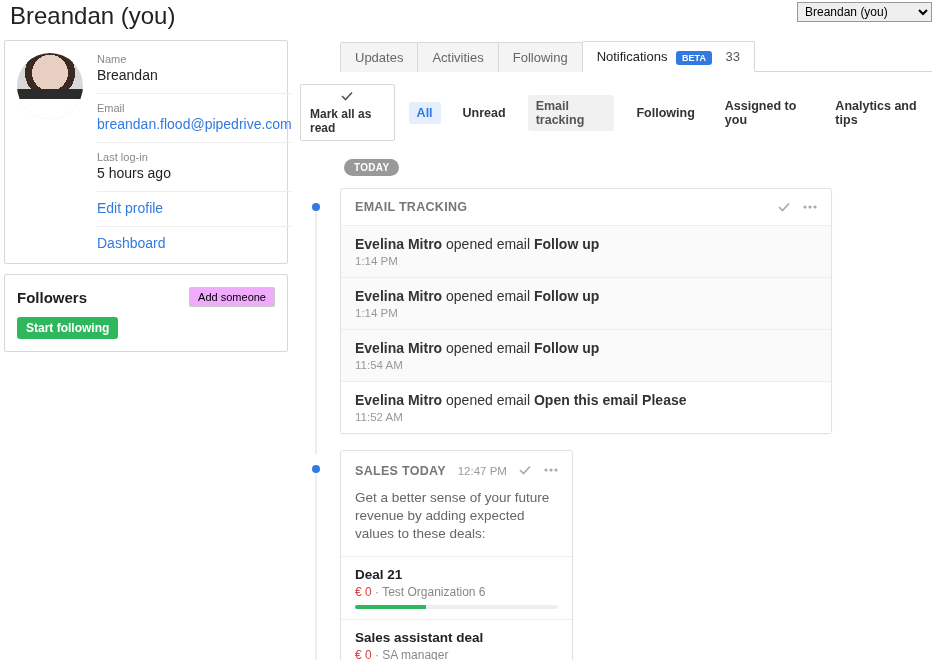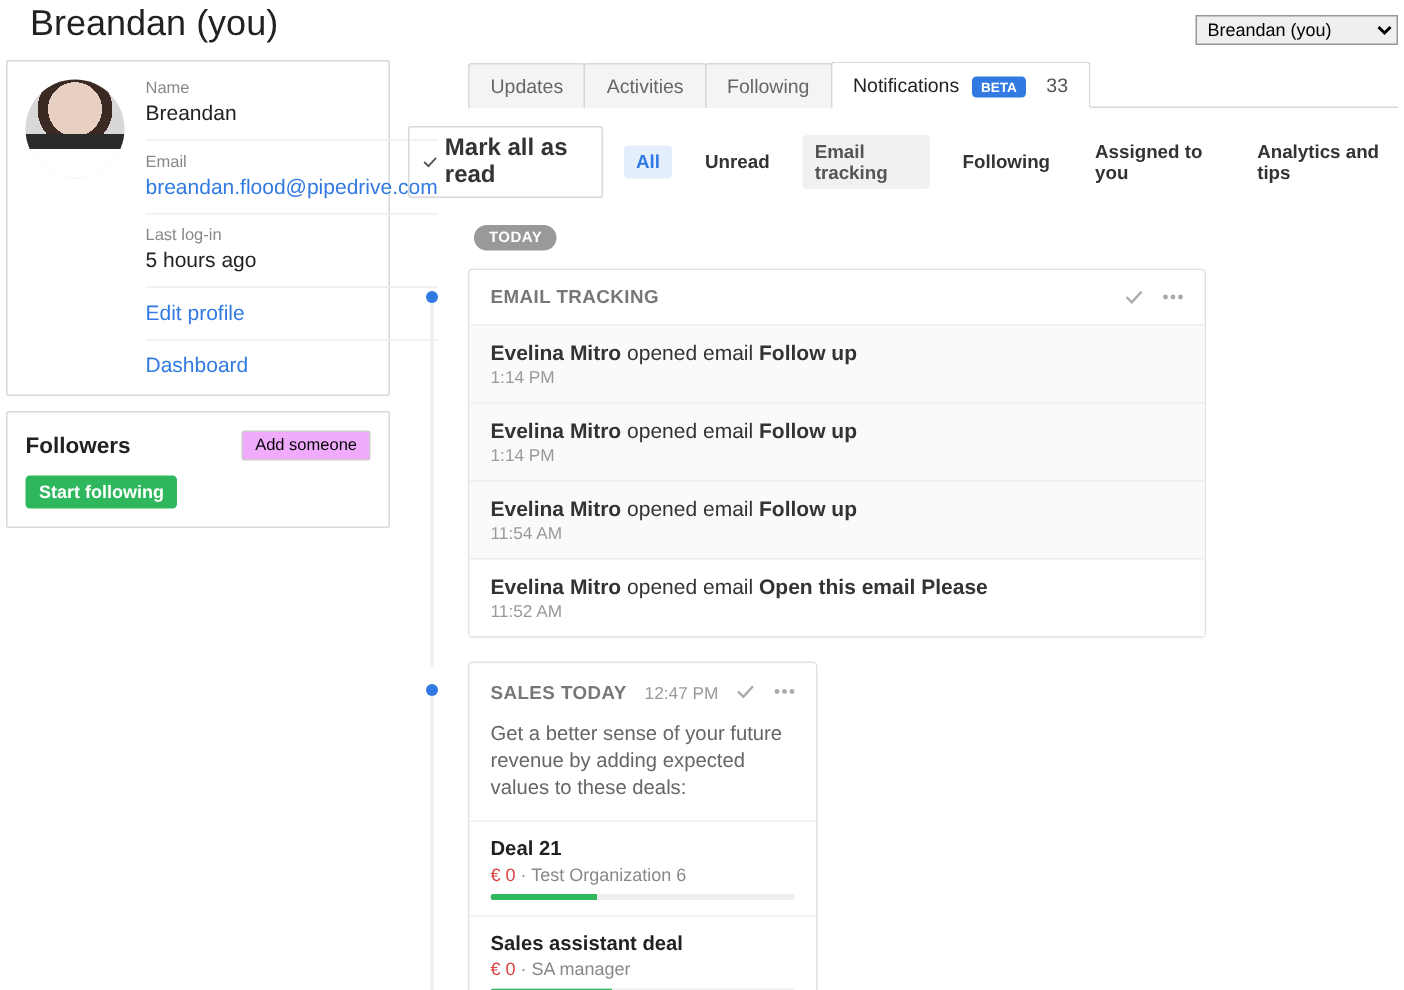--- a/index.html
+++ b/index.html
@@ -1,43 +1,43 @@
 <!DOCTYPE html>
 <html><head>
 <meta charset="utf-8">
 <style>
 *{box-sizing:border-box;margin:0;padding:0;}
 body{font-family:-apple-system,BlinkMacSystemFont,"Segoe UI",Helvetica,Arial,sans-serif;font-size:14px;color:#222;background:#fff;width:936px;}
 a{color:#317ae2;text-decoration:none;}
-.header{display:flex;justify-content:space-between;align-items:flex-end;padding:2px 4px 10px 20px;}
+.header{display:flex;justify-content:space-between;align-items:flex-start;padding:2px 4px 10px 10px;}
 .page-title{font-size:24px;font-weight:400;color:#222;}
 .user-select{font-size:12px;padding:1px 3px;border:1px solid #999;background:#efefef;width:135px;}
 .layout{display:flex;align-items:flex-start;gap:12px;padding:0 4px;}
-.left-col{width:256px;flex-shrink:0;}
+.left-col{width:284px;flex-shrink:0;}
 .panel{border:1px solid #d8d8d8;border-radius:2px;padding:12px;background:#fff;margin-bottom:10px;}
 .profile{display:flex;gap:14px;}
 .avatar{width:66px;height:66px;border-radius:50%;flex-shrink:0;background:radial-gradient(circle at 50% 30%,#e7cfc1 0 18px,#3b2a24 18px 25px,#d8d8d8 25px 100%);overflow:hidden;position:relative;}
 .avatar-inner{position:absolute;inset:0;background:linear-gradient(180deg,rgba(0,0,0,0) 55%,#2b2b2b 55% 70%,#fff 70% 100%);}
 .info-list{flex:1;}
 .info-row{padding:0 0 10px 0;border-bottom:1px solid #eee;margin-bottom:8px;}
 .info-row:last-child{border-bottom:none;margin-bottom:0;padding-bottom:0;}
 .info-label{font-size:11px;color:#888;}
 .info-val{font-size:14px;color:#222;margin-top:2px;}
 .followers-head{display:flex;justify-content:space-between;align-items:center;margin-bottom:10px;}
 .followers-title{font-size:15px;font-weight:700;}
 .btn-outline{font-size:11px;border:1px solid #ccc;background:#f0abfc;padding:3px 8px;border-radius:2px;cursor:pointer;}
 .btn-follow{font-size:12px;background:#2fb75d;color:#fff;border:none;padding:4px 9px;border-radius:3px;font-weight:700;cursor:pointer;}
 .right-col{flex:1;}
 .tabs{display:flex;align-items:center;border-bottom:1px solid #d8d8d8;margin-left:40px;}
 .tab{padding:7px 14px;font-size:13px;color:#666;border:1px solid #d8d8d8;border-bottom:none;margin-right:-1px;background:#f4f4f4;cursor:pointer;border-radius:2px 2px 0 0;position:relative;top:1px;}
 .tab.active{background:#fff;color:#222;border-bottom:1px solid #fff;}
 .beta{background:#317ae2;color:#fff;font-size:9px;padding:2px 6px;border-radius:3px;margin-left:5px;font-weight:700;text-align:center;}
 .count{margin-left:10px;color:#555;font-size:13px;}
 .filters-row{display:flex;align-items:center;gap:14px;padding:12px 0;font-size:12.5px;}
-.mark-read{display:flex;align-items:center;gap:5px;border:1px solid #d8d8d8;border-radius:2px;padding:5px 9px;font-size:16px;font-weight:700;color:#333;cursor:pointer;}
+.mark-read{display:flex;align-items:center;gap:5px;border:1px solid #d8d8d8;border-radius:2px;padding:5px 9px;font-size:12px;font-weight:700;color:#333;cursor:pointer;flex-direction:column;}
 .filter{padding:4px 8px;font-weight:700;color:#333;cursor:pointer;border-radius:3px;}
 .filter.active{background:#e4eefc;color:#317ae2;}
 .filter.mute{background:#f1f1f1;color:#555;}
 .feed{padding:0 0 20px 0;}
 .date-pill{display:inline-block;background:#999;color:#fff;font-size:10px;font-weight:700;padding:3px 10px;border-radius:10px;margin:6px 0 12px 44px;letter-spacing:.3px;}
 .feed-item{position:relative;margin-left:16px;}
 .feed-dot{position:absolute;left:-4px;top:15px;width:8px;height:8px;border-radius:50%;background:#317ae2;}
 .feed-line{position:absolute;left:-1px;top:23px;bottom:-20px;width:2px;background:#eee;}
 .card{margin-left:24px;background:#fff;border:1px solid #e2e2e2;border-radius:3px;margin-bottom:16px;box-shadow:0 1px 2px rgba(0,0,0,.03);}
 .card.wide{width:492px;}

